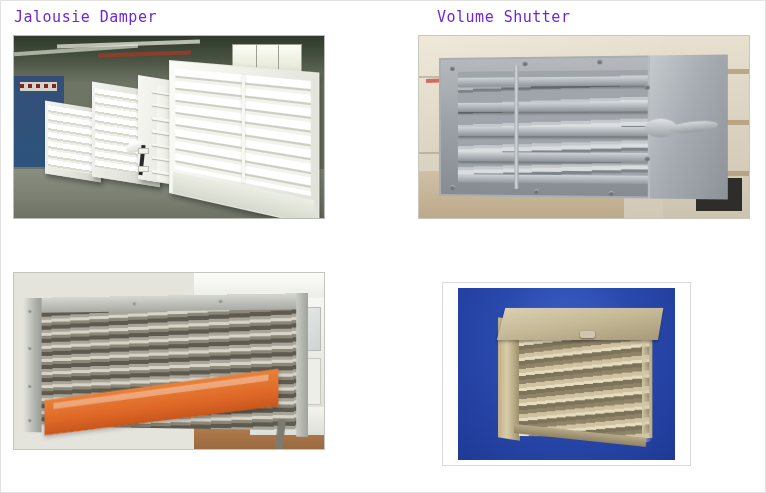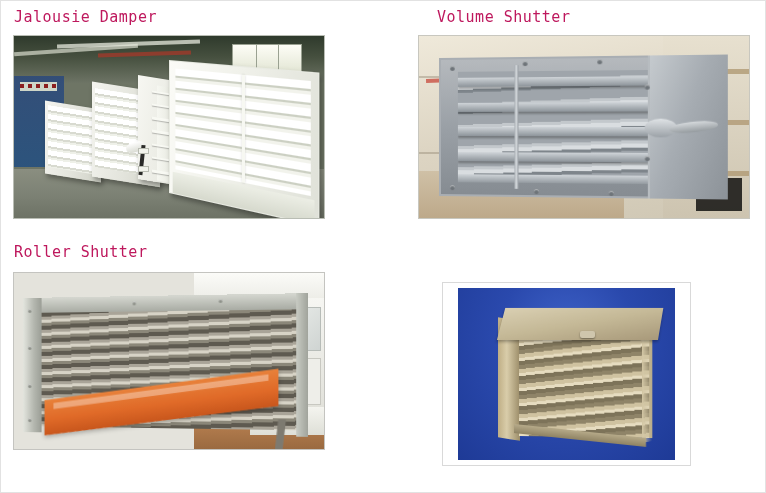--- a/index.html
+++ b/index.html
@@ -18,21 +18,21 @@
     border: 1px solid #e2e2e2;
     box-sizing: border-box;
     overflow: hidden;
   }
 
   .caption {
     position: absolute;
     font-family: "DejaVu Sans Mono", monospace;
     font-size: 15px;
     letter-spacing: 0.5px;
-    color: #be185d;
+    color: #6d28d9;
     white-space: nowrap;
   }
   #cap-jalousie { left: 13px; top: 7px; }
   #cap-volume   { left: 436px; top: 7px; }
   #cap-roller   { left: 13px; top: 242px; }
 
   .photo {
     position: absolute;
     overflow: hidden;
     box-sizing: border-box;
@@ -510,21 +510,20 @@
         <div class="vd-bolt" style="left:72%;top:70%"></div>
 
         <div class="vd-actuator">
           <div class="vd-act-can"></div>
           <div class="vd-act-arm"></div>
         </div>
       </div>
     </div>
   </div>
 
-  <div class="caption" id="cap-roller">Roller Shutter</div>
 
   <div class="photo" id="photo-roller">
     <div class="photo-inner">
       <div class="rs-room"></div>
       <div class="rs-ceiling"></div>
       <div class="rs-floor"></div>
       <div class="rs-floor-left"></div>
 
       <div class="rs-cabinet">
         <div class="rs-cab-glass" style="left:8%;top:8%;width:36%;height:38%"></div>

